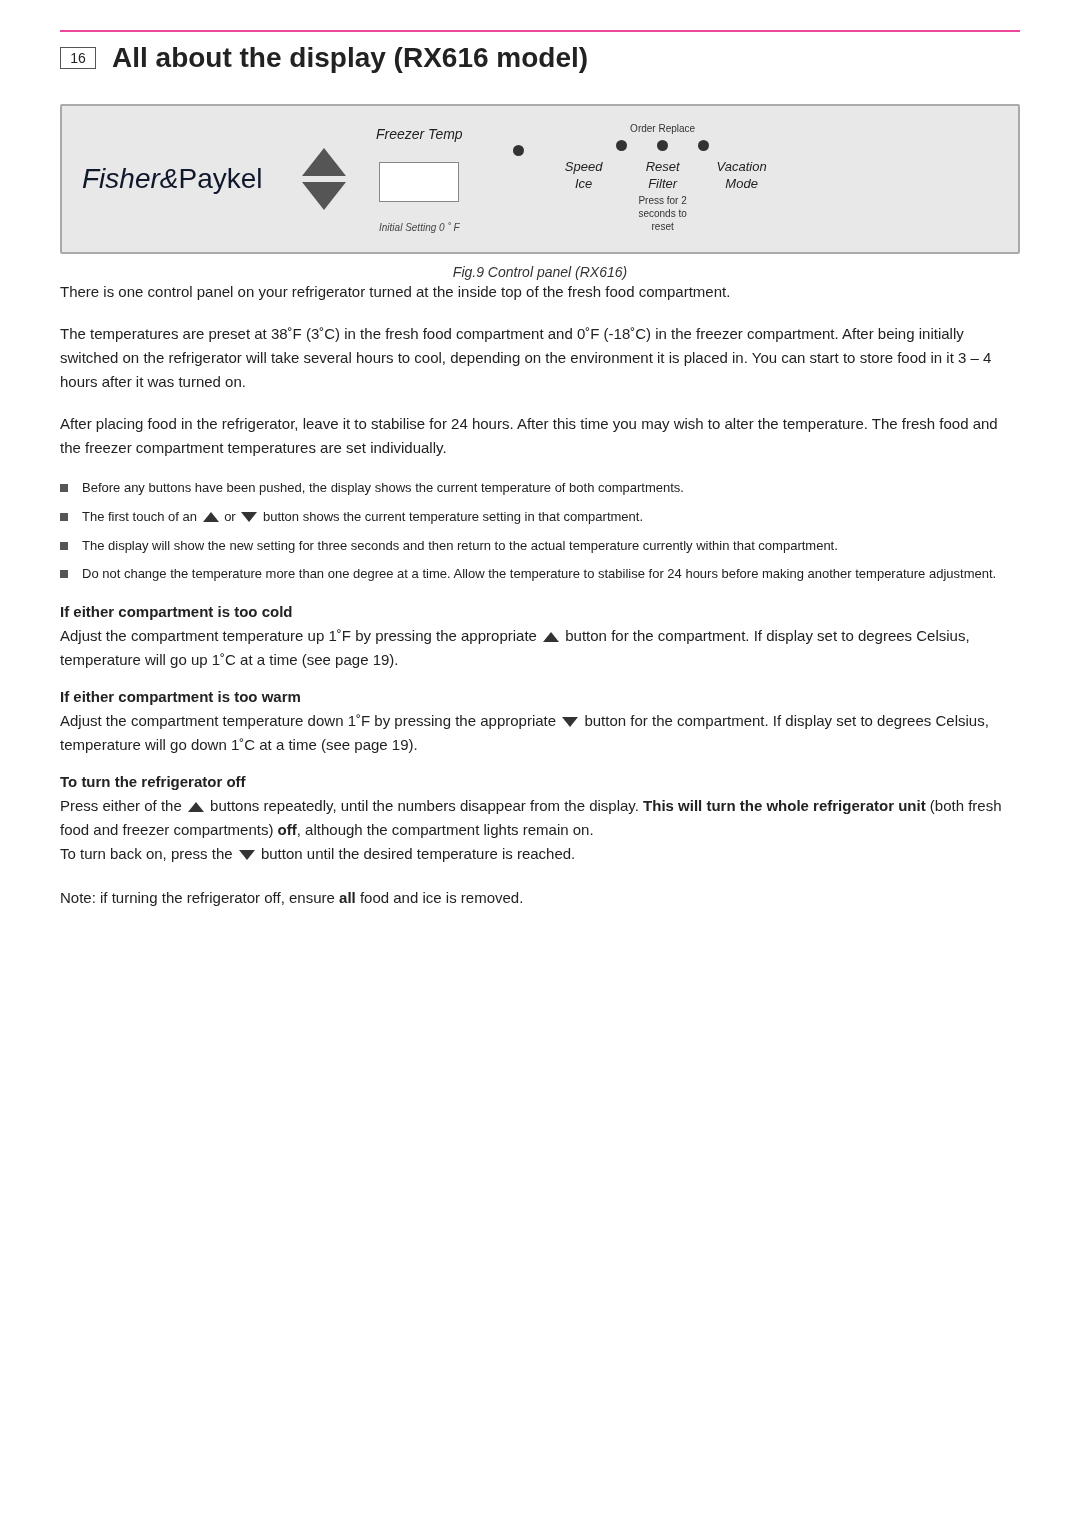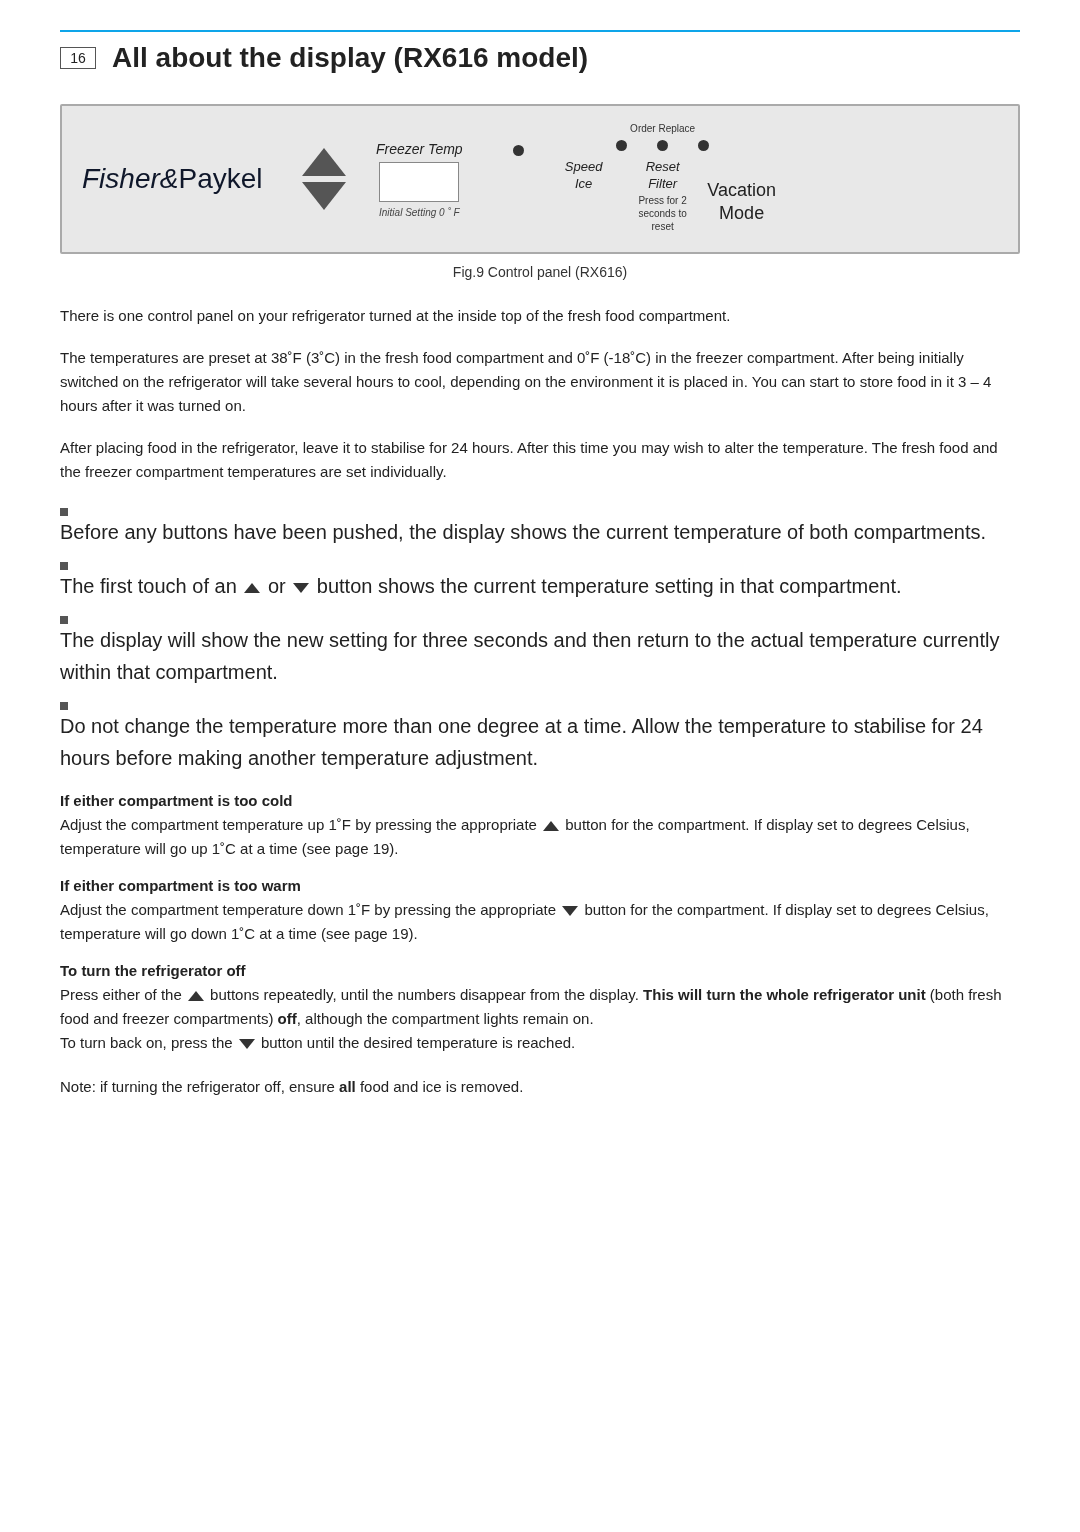--- a/index.html
+++ b/index.html
@@ -10,21 +10,21 @@
       background: #fff;
       width: 1080px;
       min-height: 1532px;
       padding: 30px 60px 60px 60px;
     }
 
     
     .page-header {
       display: flex;
       align-items: center;
-      border-top: 2px solid #0ea5e9;
+      border-top: 2px solid #ec4899;
       padding-top: 10px;
       margin-bottom: 30px;
     }
     .page-number-box {
       border: 1.5px solid #555;
       padding: 2px 7px;
       font-size: 14px;
       margin-right: 16px;
       min-width: 36px;
       text-align: center;
@@ -80,20 +80,21 @@
       border-left: 22px solid transparent;
       border-right: 22px solid transparent;
       border-top: 28px solid #555;
     }
 
     .panel-temp-section {
       display: flex;
       flex-direction: column;
       align-items: center;
       margin-right: 40px;
+      gap: 15px;
     }
     .panel-temp-label {
       font-style: italic;
       font-size: 14px;
       margin-bottom: 5px;
     }
     .panel-display-box {
       width: 80px;
       height: 40px;
       background: #fff;
@@ -109,22 +110,22 @@
       width: 11px;
       height: 11px;
       background: #333;
       border-radius: 50%;
       margin: 4px 0;
     }
 
     
     .fig-caption {
       text-align: center;
+      font-style: italic;
       font-size: 14px;
-      margin-bottom: 24px;
       color: #333;
     }
 
     
     .body-para {
       margin-bottom: 18px;
       line-height: 1.6;
       font-size: 15px;
       color: #222;
     }
@@ -132,23 +133,22 @@
     
     .bullet-list {
       margin-bottom: 18px;
       padding-left: 0;
       list-style: none;
     }
     .bullet-list li {
       display: flex;
       align-items: flex-start;
       margin-bottom: 8px;
-      font-size: 20px;
+      font-size: 13px;
       line-height: 1.6;
-      flex-direction: column;
     }
     .bullet-square {
       display: inline-block;
       width: 8px;
       height: 8px;
       background: #555;
       flex-shrink: 0;
       margin-top: 6px;
       margin-right: 14px;
     }
@@ -241,21 +241,21 @@
 
         <div style="display:flex; gap:14px; align-items:flex-start; margin-top:4px;">
           <div style="display:flex; flex-direction:column; align-items:center; width:60px;">
             <span style="font-style:italic; font-size:13px; text-align:center; line-height:1.3;">Speed<br>Ice</span>
           </div>
           <div style="display:flex; flex-direction:column; align-items:center; width:70px;">
             <span style="font-style:italic; font-size:13px; text-align:center; line-height:1.3;">Reset<br>Filter</span>
             <span style="font-size:10px; text-align:center; line-height:1.3; color:#333; margin-top:2px;">Press for 2<br>seconds to reset</span>
           </div>
           <div style="display:flex; flex-direction:column; align-items:center; width:60px;">
-            <span style="font-size:18px; text-align:center; line-height:1.3;margin-top:20px;">Vacation<br>Mode</span>
+            <span style="font-style:italic; font-size:13px; text-align:center; line-height:1.3;">Vacation<br>Mode</span>
           </div>
         </div>
       </div>
     </div>
   </div>
 </div>
 
 <div class="fig-caption">Fig.9 Control panel (RX616)</div>
 
 <p class="body-para">There is one control panel on your refrigerator turned at the inside top of the fresh food compartment.</p>

